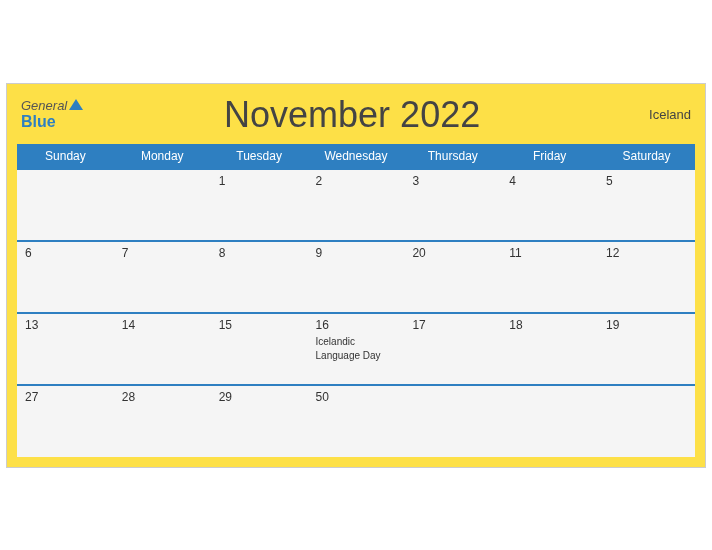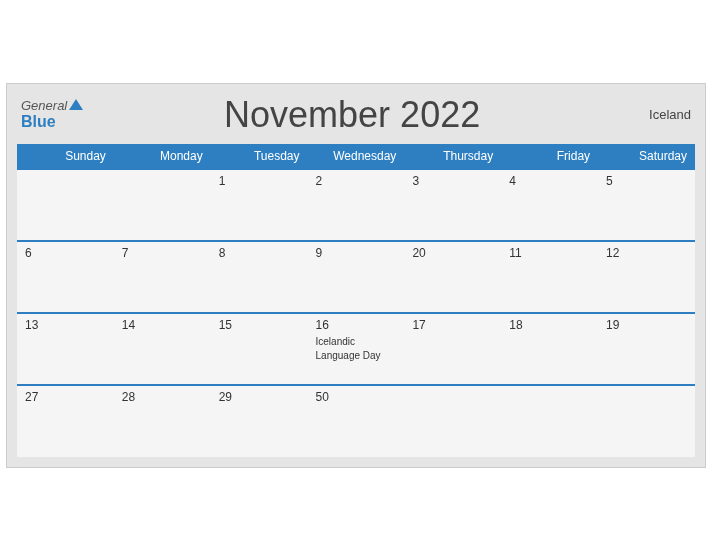--- a/index.html
+++ b/index.html
@@ -7,21 +7,21 @@
       font-family: Arial, sans-serif;
       background: #fff;
       width: 712px;
       height: 550px;
       display: flex;
       align-items: center;
       justify-content: center;
     }
     .calendar-container {
       width: 700px;
-      background: #e5e5e5;
+      background: #fde047;
       border: 1px solid #ccc;
       padding: 10px 10px 10px 10px;
     }
     .calendar-header {
       display: flex;
       align-items: center;
       justify-content: space-between;
       margin-bottom: 8px;
       padding: 0 4px;
     }
@@ -69,21 +69,21 @@
       width: 100%;
       border-collapse: collapse;
     }
     .calendar-grid thead tr {
       background: #2e7fc1;
     }
     .calendar-grid thead th {
       color: #fff;
       font-size: 12px;
       font-weight: normal;
-      text-align: right;
+      text-align: center;
       padding: 5px 8px;
       width: 14.28%;
     }
     .calendar-grid tbody tr {
       border-top: 2px solid #2e7fc1;
     }
     .calendar-grid tbody td {
       vertical-align: top;
       padding: 4px 8px 4px 8px;
       height: 72px;

